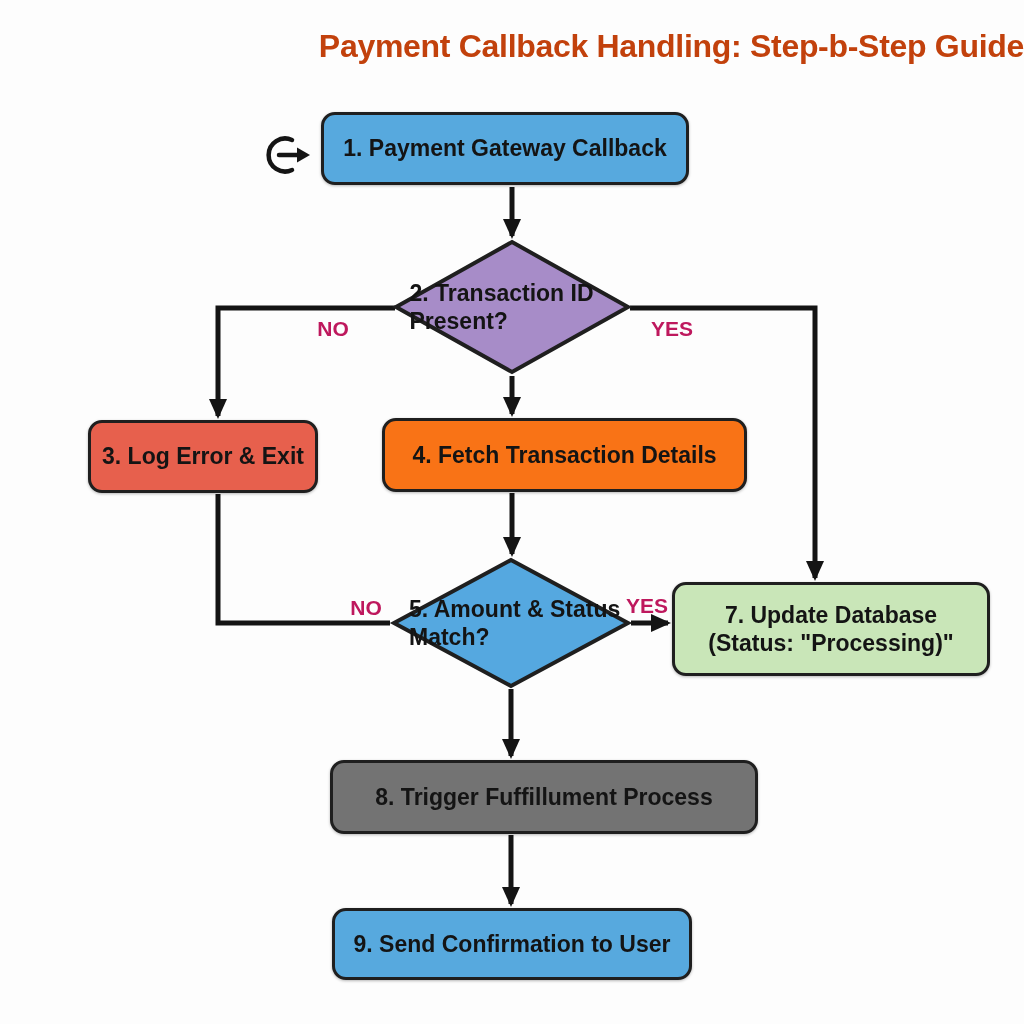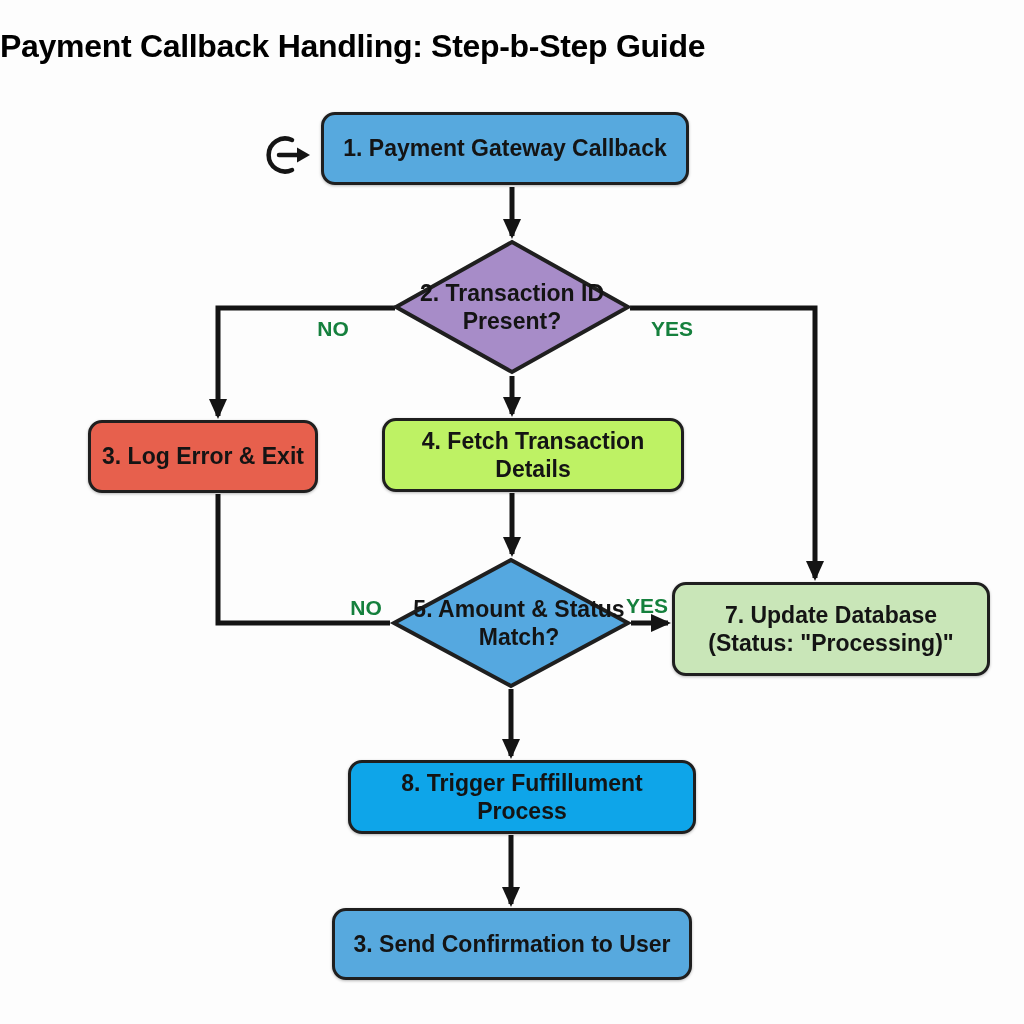--- a/index.html
+++ b/index.html
@@ -14,25 +14,25 @@
     height: 1024px;
     background: #fdfdfd;
     overflow: hidden;
   }
   .title {
     position: absolute;
     top: 28px;
     left: 0;
     width: 100%;
     margin: 0;
-    text-align: left;
+    text-align: right;
     font-size: 32px;
     font-weight: bold;
     letter-spacing: -0.3px;
-    color: #000000;
+    color: #c2410c;
   }
   .connectors {
     position: absolute;
     inset: 0;
     width: 1024px;
     height: 1024px;
   }
   .node {
     position: absolute;
     box-sizing: border-box;
@@ -47,21 +47,21 @@
     line-height: 1.22;
     color: #141414;
     padding: 13px 8px;
     box-shadow: 0 1px 3px rgba(0,0,0,0.28);
   }
   .diamond {
     position: absolute;
     display: flex;
     align-items: center;
     justify-content: center;
-    text-align: center;
+    text-align: left;
     font-weight: bold;
     font-size: 23px;
     color: #141414;
   }
   .diamond svg {
     position: absolute;
     inset: 0;
     width: 100%;
     height: 100%;
     overflow: visible;
@@ -69,21 +69,21 @@
   .dlabel {
     position: relative;
     z-index: 1;
     line-height: 1.22;
   }
   .edge-label {
     position: absolute;
     transform: translate(-50%, -50%);
     font-weight: bold;
     font-size: 21px;
-    color: #15803d;
+    color: #be185d;
     white-space: nowrap;
   }
   .loop-icon {
     position: absolute;
     left: 256px;
     top: 126px;
     width: 58px;
     height: 58px;
   }
   .lbl-n2 { width: 205px; }
@@ -131,34 +131,34 @@
   </div>
 
   <div class="node" style="left: 321px; top: 112px; width: 368px; height: 73px; background: rgb(87, 169, 222);">
     <span>1. Payment Gateway Callback</span>
   </div>
 
   <div class="node" style="left: 88px; top: 420px; width: 230px; height: 73px; background: rgb(231, 96, 77);">
     <span>3. Log Error &amp; Exit</span>
   </div>
 
-  <div class="node" style="left: 382px; top: 418px; width: 302px; height: 74px; background: #bef264;">
+  <div class="node" style="left: 382px; top: 418px; width: 365px; height: 74px; background: #f97316;">
     <span>4. Fetch Transaction Details</span>
   </div>
 
   <div class="node" style="left: 672px; top: 582px; width: 318px; height: 94px; background: rgb(201, 230, 184);">
     <span>7. Update Database (Status: "Processing)"</span>
   </div>
 
-  <div class="node" style="left: 348px; top: 760px; width: 348px; height: 74px; background: #0ea5e9;">
+  <div class="node" style="left: 330px; top: 760px; width: 428px; height: 74px; background: #737373;">
     <span>8. Trigger Fuffillument Process</span>
   </div>
 
   <div class="node" style="left: 332px; top: 908px; width: 360px; height: 72px; background: rgb(87, 169, 222);">
-    <span>3. Send Confirmation to User</span>
+    <span>9. Send Confirmation to User</span>
   </div>
 
   <div class="diamond" style="left:394px; top:240px; width:236px; height:134px;">
     <svg viewBox="0 0 236 134" preserveAspectRatio="none">
       <polygon points="118,2 234,67 118,132 2,67" stroke="#1f1f1f" stroke-width="4" fill="#a78cc8"></polygon>
     </svg>
     <span class="dlabel lbl-n2">2. Transaction ID Present?</span>
   </div>
 
   <div class="diamond" style="left:392px; top:558px; width:238px; height:130px;">

